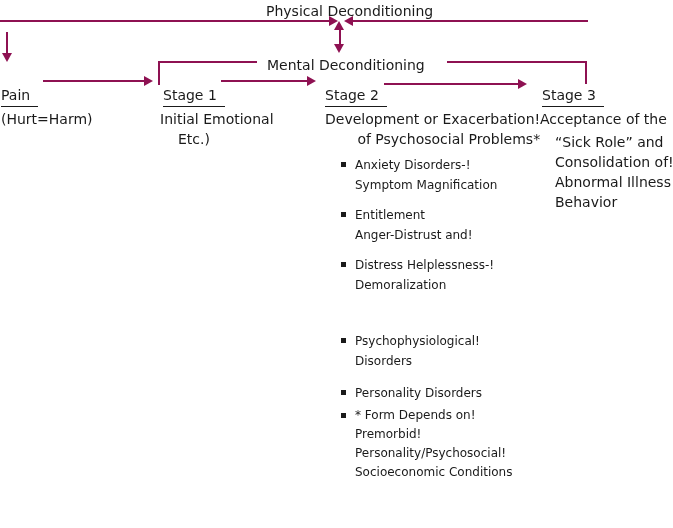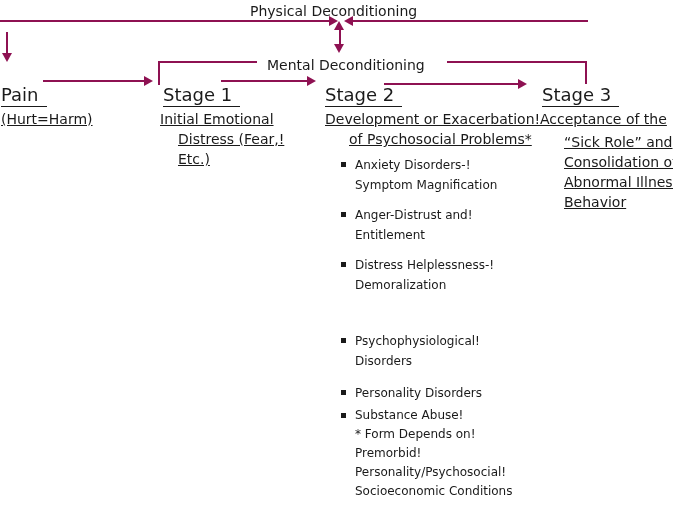--- a/index.html
+++ b/index.html
@@ -2,42 +2,42 @@
 <html style="--arrow: #8e1152;"><head>
 <meta charset="utf-8">
 <style>
   html,body{margin:0;padding:0;}
   body{
     width:673px;height:528px;position:relative;overflow:hidden;
     background:#ffffff;color:#1a1a1a;
     font-family:"DejaVu Sans","Liberation Sans",sans-serif;
   }
   .t{position:absolute;font-size:14px;line-height:20px;white-space:nowrap;}
-  .hd{position:absolute;font-size:18px;line-height:18px;white-space:nowrap;
+  .hd{position:absolute;font-size:14px;line-height:18px;white-space:nowrap;
       border-bottom:1.6px solid #1a1a1a;padding:0 8px 2px 0;}
   .ln{position:absolute;background:var(--arrow,#8e1152);}
   .tri{position:absolute;width:0;height:0;border-style:solid;border-color:transparent;}
   .tri.r{border-width:5px 0 5px 9px;border-left-color:var(--arrow,#8e1152);}
   .tri.l{border-width:5px 9px 5px 0;border-right-color:var(--arrow,#8e1152);}
   .tri.u{border-width:0 5px 9px 5px;border-bottom-color:var(--arrow,#8e1152);}
   .tri.d{border-width:9px 5px 0 5px;border-top-color:var(--arrow,#8e1152);}
-  .blk{position:absolute;font-size:14px;line-height:20px;white-space:nowrap;text-decoration:underline;}
+  .blk{position:absolute;font-size:14px;line-height:20px;white-space:nowrap;}
   .ind1{margin-left:18px;}
-  .ind2{margin-left:24px;}
+  .ind2{margin-left:15px;}
   .sub3{margin-top:3px;}
   .bullet{position:absolute;left:341px;font-size:12px;line-height:20px;white-space:nowrap;}
   .bullet .sq{position:absolute;left:0;top:7px;width:5px;height:5px;background:#1a1a1a;}
   .bullet .bl{margin-left:14px;}
   .bullet.tight{line-height:19px;}
   .em{font-style:italic;}
 </style>
 </head>
 <body style="color: rgb(26, 26, 26);">
 
-<div class="t" style="left:250px;top:1px;">Physical Deconditioning</div>
+<div class="t" style="left:266px;top:1px;">Physical Deconditioning</div>
 <div class="t" style="left:267px;top:55px;">Mental Deconditioning</div>
 
 <div class="ln" style="left:0;top:20px;width:329px;height:2px;"></div>
 <div class="tri r" style="left:329px;top:16px;"></div>
 <div class="ln" style="left:353px;top:20px;width:235px;height:2px;"></div>
 <div class="tri l" style="left:344px;top:16px;"></div>
 
 <div class="tri u" style="left:334px;top:21px;"></div>
 <div class="ln" style="left:339px;top:29px;width:2px;height:16px;"></div>
 <div class="tri d" style="left:334px;top:44px;"></div>
@@ -55,43 +55,42 @@
 <div class="ln" style="left:221px;top:80px;width:87px;height:2px;"></div>
 <div class="tri r" style="left:307px;top:76px;"></div>
 <div class="ln" style="left:384px;top:83px;width:135px;height:2px;"></div>
 <div class="tri r" style="left:518px;top:79px;"></div>
 
 <div class="hd" style="left:1px;top:86px;">Pain</div>
 <div class="hd" style="left:163px;top:86px;">Stage 1</div>
 <div class="hd" style="left:325px;top:86px;">Stage 2</div>
 <div class="hd" style="left:542px;top:86px;">Stage 3</div>
 
-<div class="t" style="left:1px;top:109px;text-decoration:underline;">(Hurt=Harm)</div>
+<div class="t" style="left:1px;top:109px;">(Hurt=Harm)</div>
 
 <div class="blk" style="left:160px;top:109px;">
   <div>Initial Emotional</div>
-  <div class="ind1">Distress (Fear,!</div>
   <div class="ind1">Etc.)</div>
 </div>
 
-<div class="blk" style="left:325px;top:109px;">
+<div class="blk" style="left:325px;top:109px;text-align:right;">
   <div>Development or Exacerbation!</div>
   <div class="ind2">of Psychosocial Problems*</div>
 </div>
 
 <div class="bullet" style="top:155px;">
   <span class="sq"></span>
   <div class="bl">Anxiety Disorders-!</div>
   <div class="bl">Symptom Magnification</div>
 </div>
 
 <div class="bullet" style="top:205px;">
   <span class="sq"></span>
+  <div class="bl">Entitlement</div>
   <div class="bl">Anger-Distrust and!</div>
-  <div class="bl">Entitlement</div>
 </div>
 
 <div class="bullet" style="top:255px;">
   <span class="sq"></span>
   <div class="bl">Distress Helplessness-!</div>
   <div class="bl">Demoralization</div>
 </div>
 
 <div class="bullet" style="top:331px;">
   <span class="sq"></span>
@@ -99,21 +98,20 @@
   <div class="bl">Disorders</div>
 </div>
 
 <div class="bullet" style="top:383px;">
   <span class="sq"></span>
   <div class="bl">Personality Disorders</div>
 </div>
 
 <div class="bullet tight" style="top:406px;">
   <span class="sq"></span>
-  <div class="bl">Substance Abuse!</div>
   <div class="bl">* Form Depends on!</div>
   <div class="bl">Premorbid!</div>
   <div class="bl">Personality/Psychosocial!</div>
   <div class="bl">Socioeconomic Conditions</div>
 </div>
 
 <div class="blk" style="left:540px;top:109px;">
   <div>Acceptance of the</div>
   <div class="ind2 sub3">“Sick Role” and</div>
   <div class="ind2">Consolidation of!</div>

